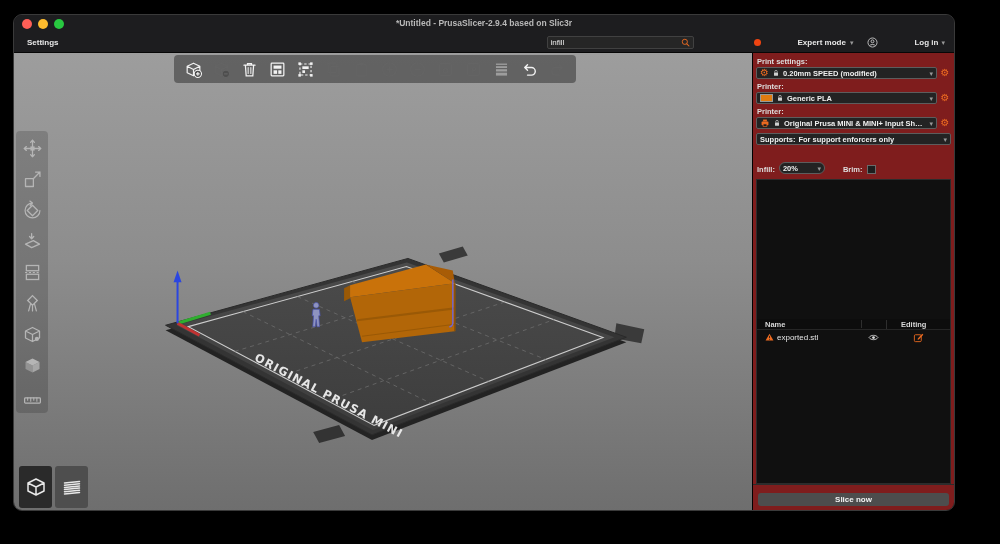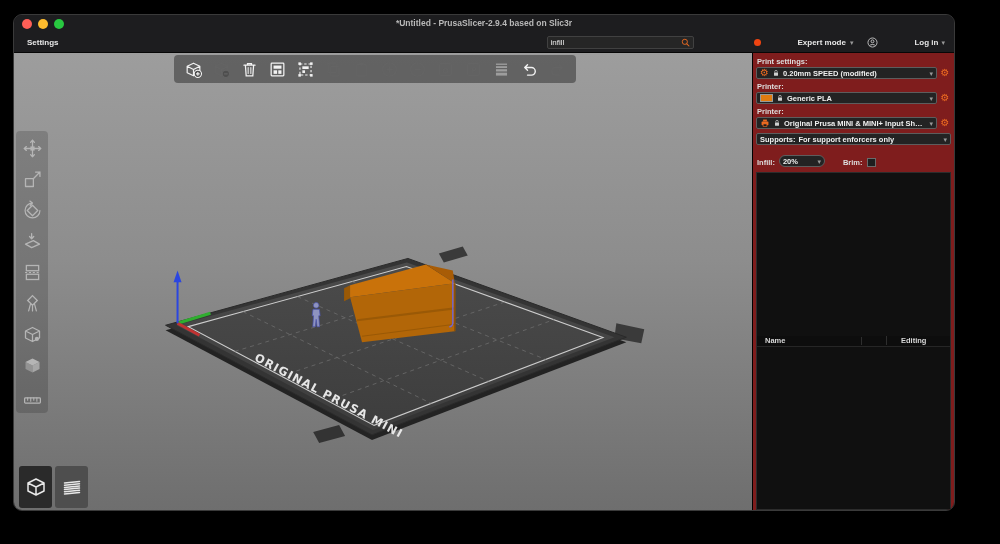--- a/index.html
+++ b/index.html
@@ -538,27 +538,52 @@
           <span class="chev">▾</span>
         </div>
       </div>
 
       <div class="inline-row">
         <span class="sb-label" style="margin:0">Infill:</span>
         <div class="mini-combo" style="width:46px">
           <span class="combo-text">20%</span>
           <span class="chev">▾</span>
         </div>
-        <span class="sb-label" style="margin:9px 0 0 14px">Brim:</span>
+        <span class="sb-label" style="margin:16px 0 0 14px">Brim:</span>
         <div class="checkbox"></div>
       </div>
 
       <div class="obj-table">
         <div class="obj-head">
           <div class="c1">Name</div>
           <div class="c2"></div>
           <div class="c3">Editing</div>
         </div>
-      </div>
-
+        <div>
+
+            <div class="obj-row">
+              <div class="c1">
+                <svg style="width:9px;height:8px;color:#ed6b21">
+                  <use href="#i-warn"></use>
+                </svg>
+                <span>exported.stl</span>
+              </div>
+              <div class="c2">
+                <svg style="width:11px;height:9px;color:#e0e0e0">
+                  <use href="#i-eye"></use>
+                </svg>
+              </div>
+              <div class="c3">
+                <svg style="width:11px;height:11px;color:#ed6b21">
+                  <use href="#i-edit"></use>
+                </svg>
+              </div>
+            </div>
+
+        </div>
+      </div>
+
+      <div class="sb-footer">
+        <button class="slice-btn">Slice now</button>
+      </div>
     </div>
   </div>
 </div>
 
 </body></html>

